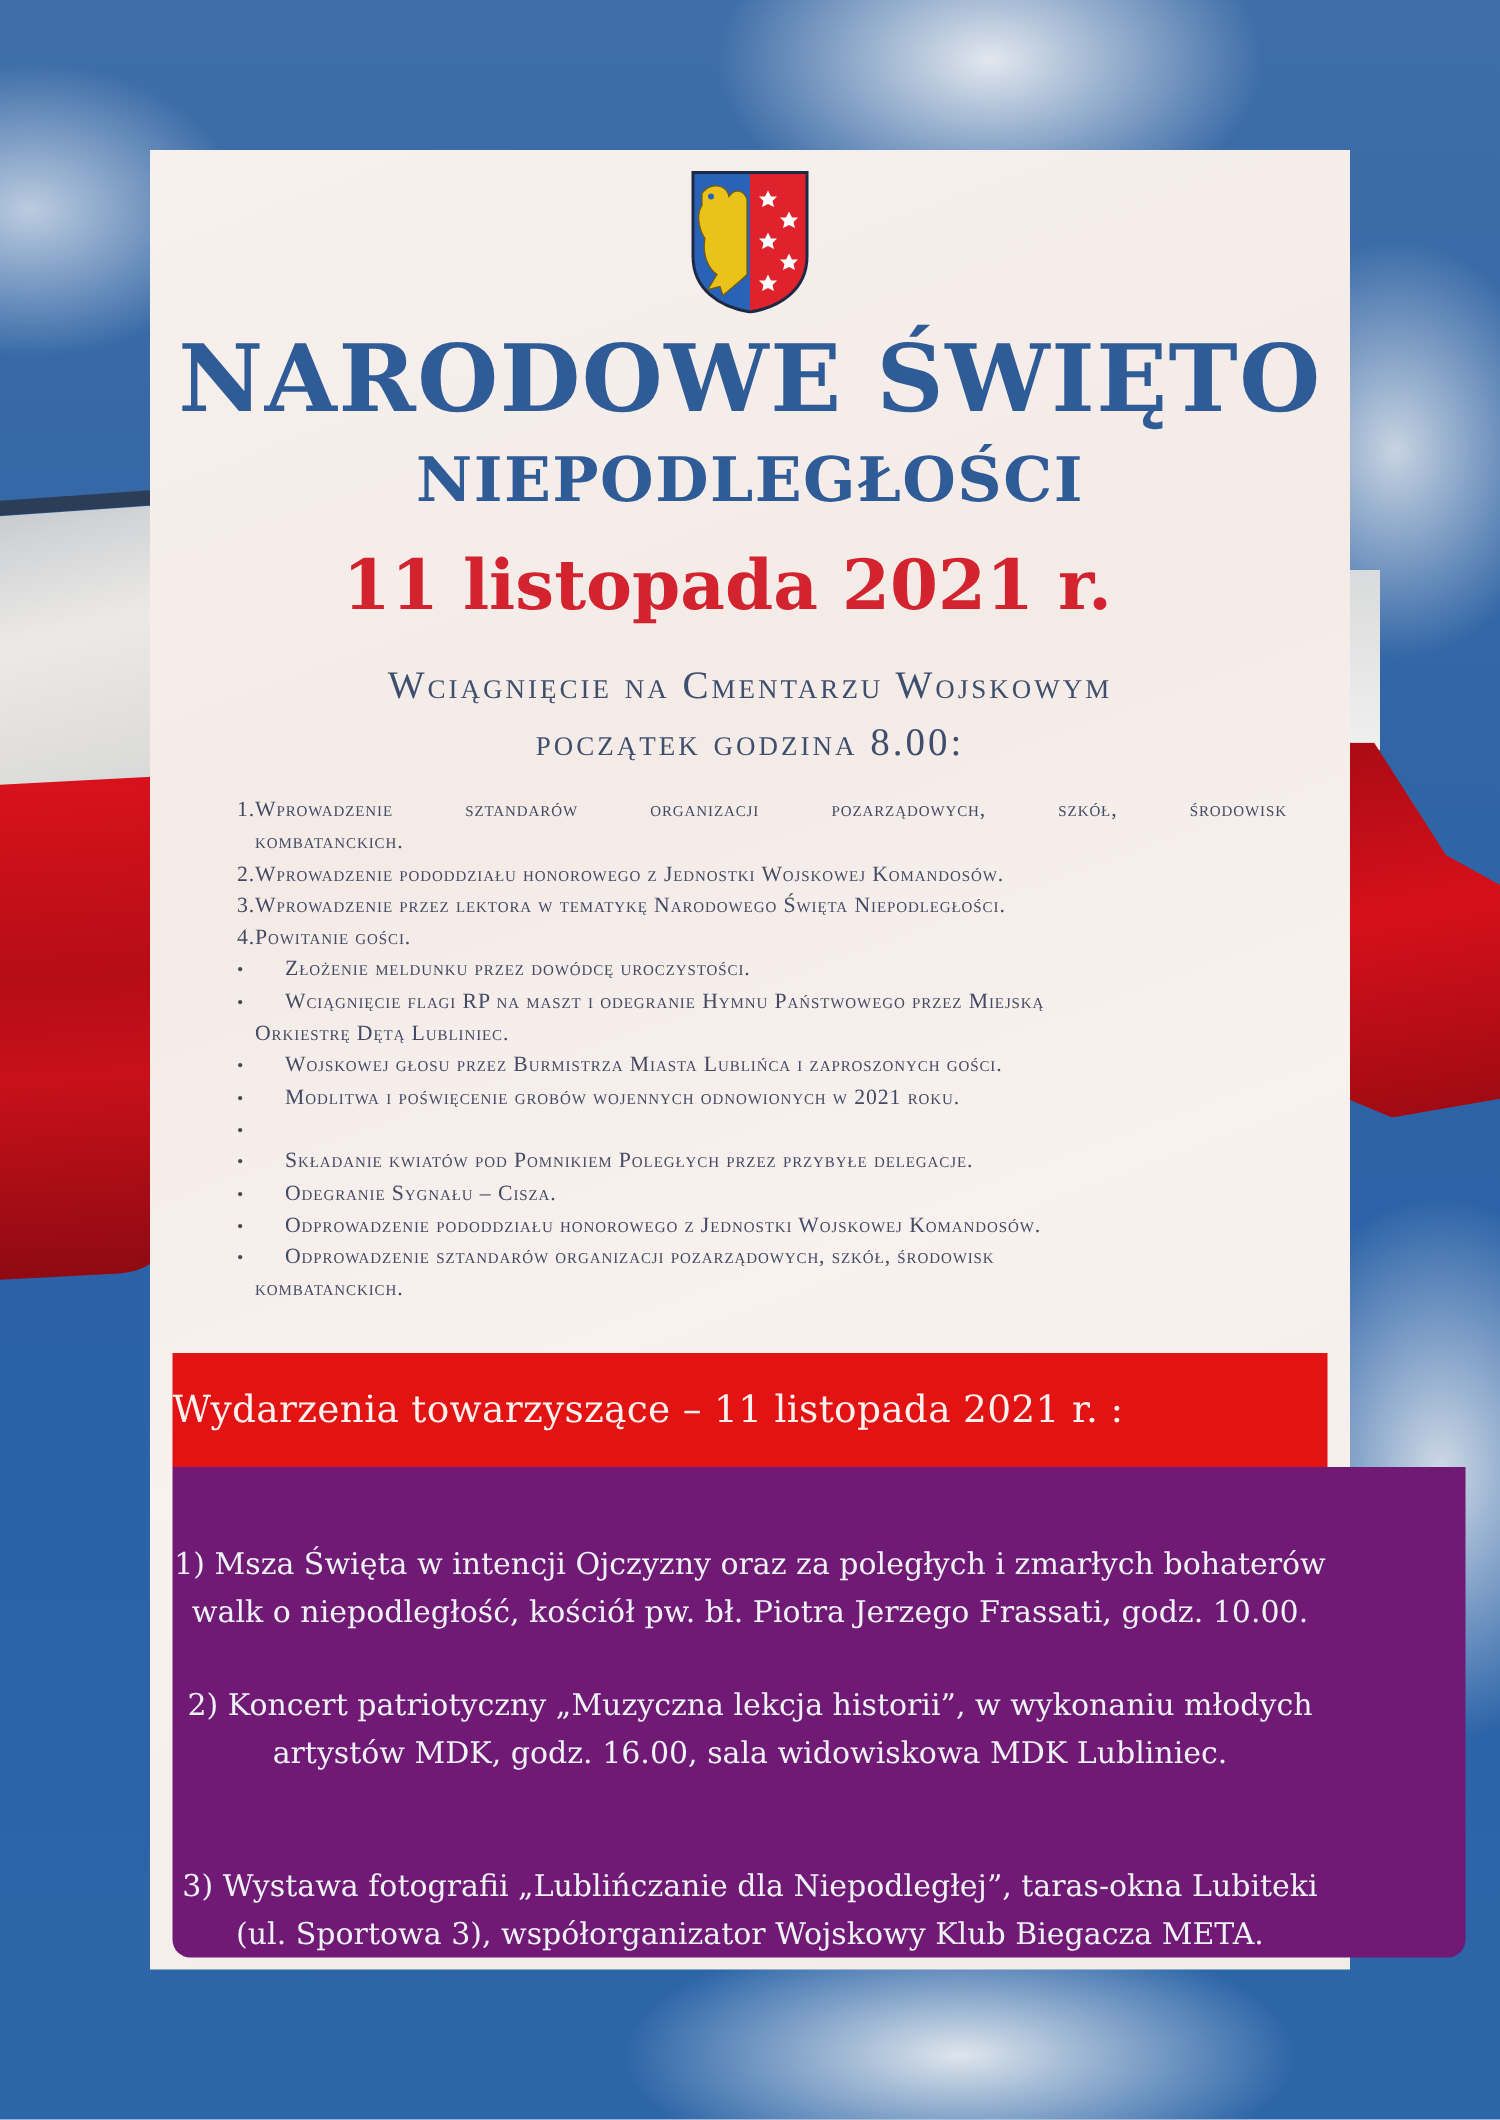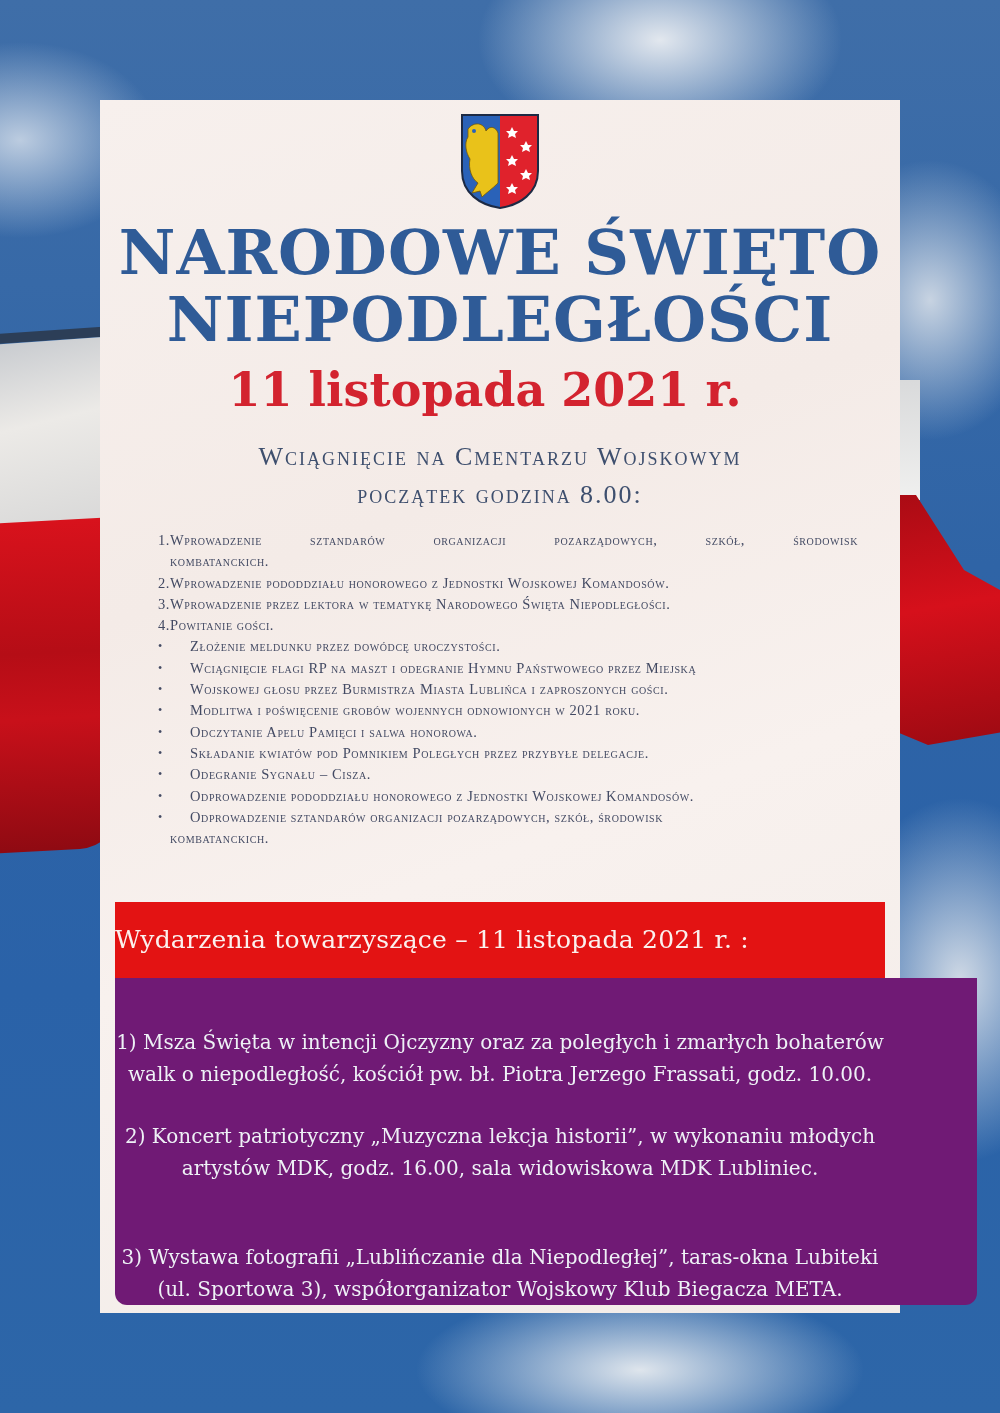--- a/index.html
+++ b/index.html
@@ -28,21 +28,21 @@
     border-bottom-left-radius:30px; clip-path:polygon(0 0,30% 0,70% 30%,100% 38%,100% 95%,40% 100%,0 92%); }
 
   .panel {
     position:absolute; left:100px; top:100px; width:800px; height:1213px;
     background:linear-gradient(160deg,#f7f0ed 0%, #f4ebe7 35%, #f8f1ee 60%, #f2ece8 100%);
   }
   .crest { position:absolute; left:460px; top:113px; width:80px; height:96px; }
   .title { position:absolute; left:100px; width:800px; text-align:center;
     color:#2f5b97; font-family:"DejaVu Serif", serif; font-weight:bold; letter-spacing:1px; }
   .title-1 { top:218px; font-size:62px; line-height:70px; }
-  .title-2 { top:285px; font-size:62px; line-height:70px; }
+  .title-2 { top:285px; font-size:41px; line-height:70px; }
   .date { position:absolute; left:85px; width:800px; top:362px; text-align:center;
     color:#d3232f; font-family:"DejaVu Serif", serif; font-weight:bold; font-size:46px; line-height:56px; }
   .subtitle { position:absolute; left:120px; width:760px; text-align:center; color:#3e4f6e;
     font-family:"Liberation Serif", serif; font-variant:small-caps; letter-spacing:2px; font-size:26px; line-height:38px; }
   .sub-1 { top:438px; }
   .sub-2 { top:476px; }
 
   .program { position:absolute; left:158px; top:530px; width:700px;
     color:#434a63; font-family:"Liberation Serif", serif; font-variant:small-caps;
     font-size:14.5px; line-height:21.3px; letter-spacing:0.6px; }
@@ -128,31 +128,31 @@
   </div>
 
   <div class="row">
     <span class="bullet">•</span>
     <span class="bullet-text">Złożenie meldunku przez dowódcę uroczystości.</span>
   </div>
   <div class="row">
     <span class="bullet">•</span>
     <span class="bullet-text">Wciągnięcie flagi RP na maszt i odegranie Hymnu Państwowego przez Miejską</span>
   </div>
+  <div class="bcont">Orkiestrę Dętą  Lubliniec.</div>
   <div class="row">
     <span class="bullet">•</span>
     <span class="bullet-text">Wojskowej głosu przez Burmistrza Miasta Lublińca i zaproszonych gości.</span>
   </div>
   <div class="row">
     <span class="bullet">•</span>
     <span class="bullet-text">Modlitwa i poświęcenie grobów wojennych odnowionych w 2021 roku.</span>
   </div>
   <div class="row">
     <span class="bullet">•</span>
-    <span class="bullet-text">Odczytanie Apelu Pamięci i salwa honorowa.</span>
   </div>
   <div class="row">
     <span class="bullet">•</span>
     <span class="bullet-text">Składanie kwiatów pod Pomnikiem Poległych przez przybyłe delegacje.</span>
   </div>
   <div class="row">
     <span class="bullet">•</span>
     <span class="bullet-text">Odegranie Sygnału – Cisza.</span>
   </div>
   <div class="row">

